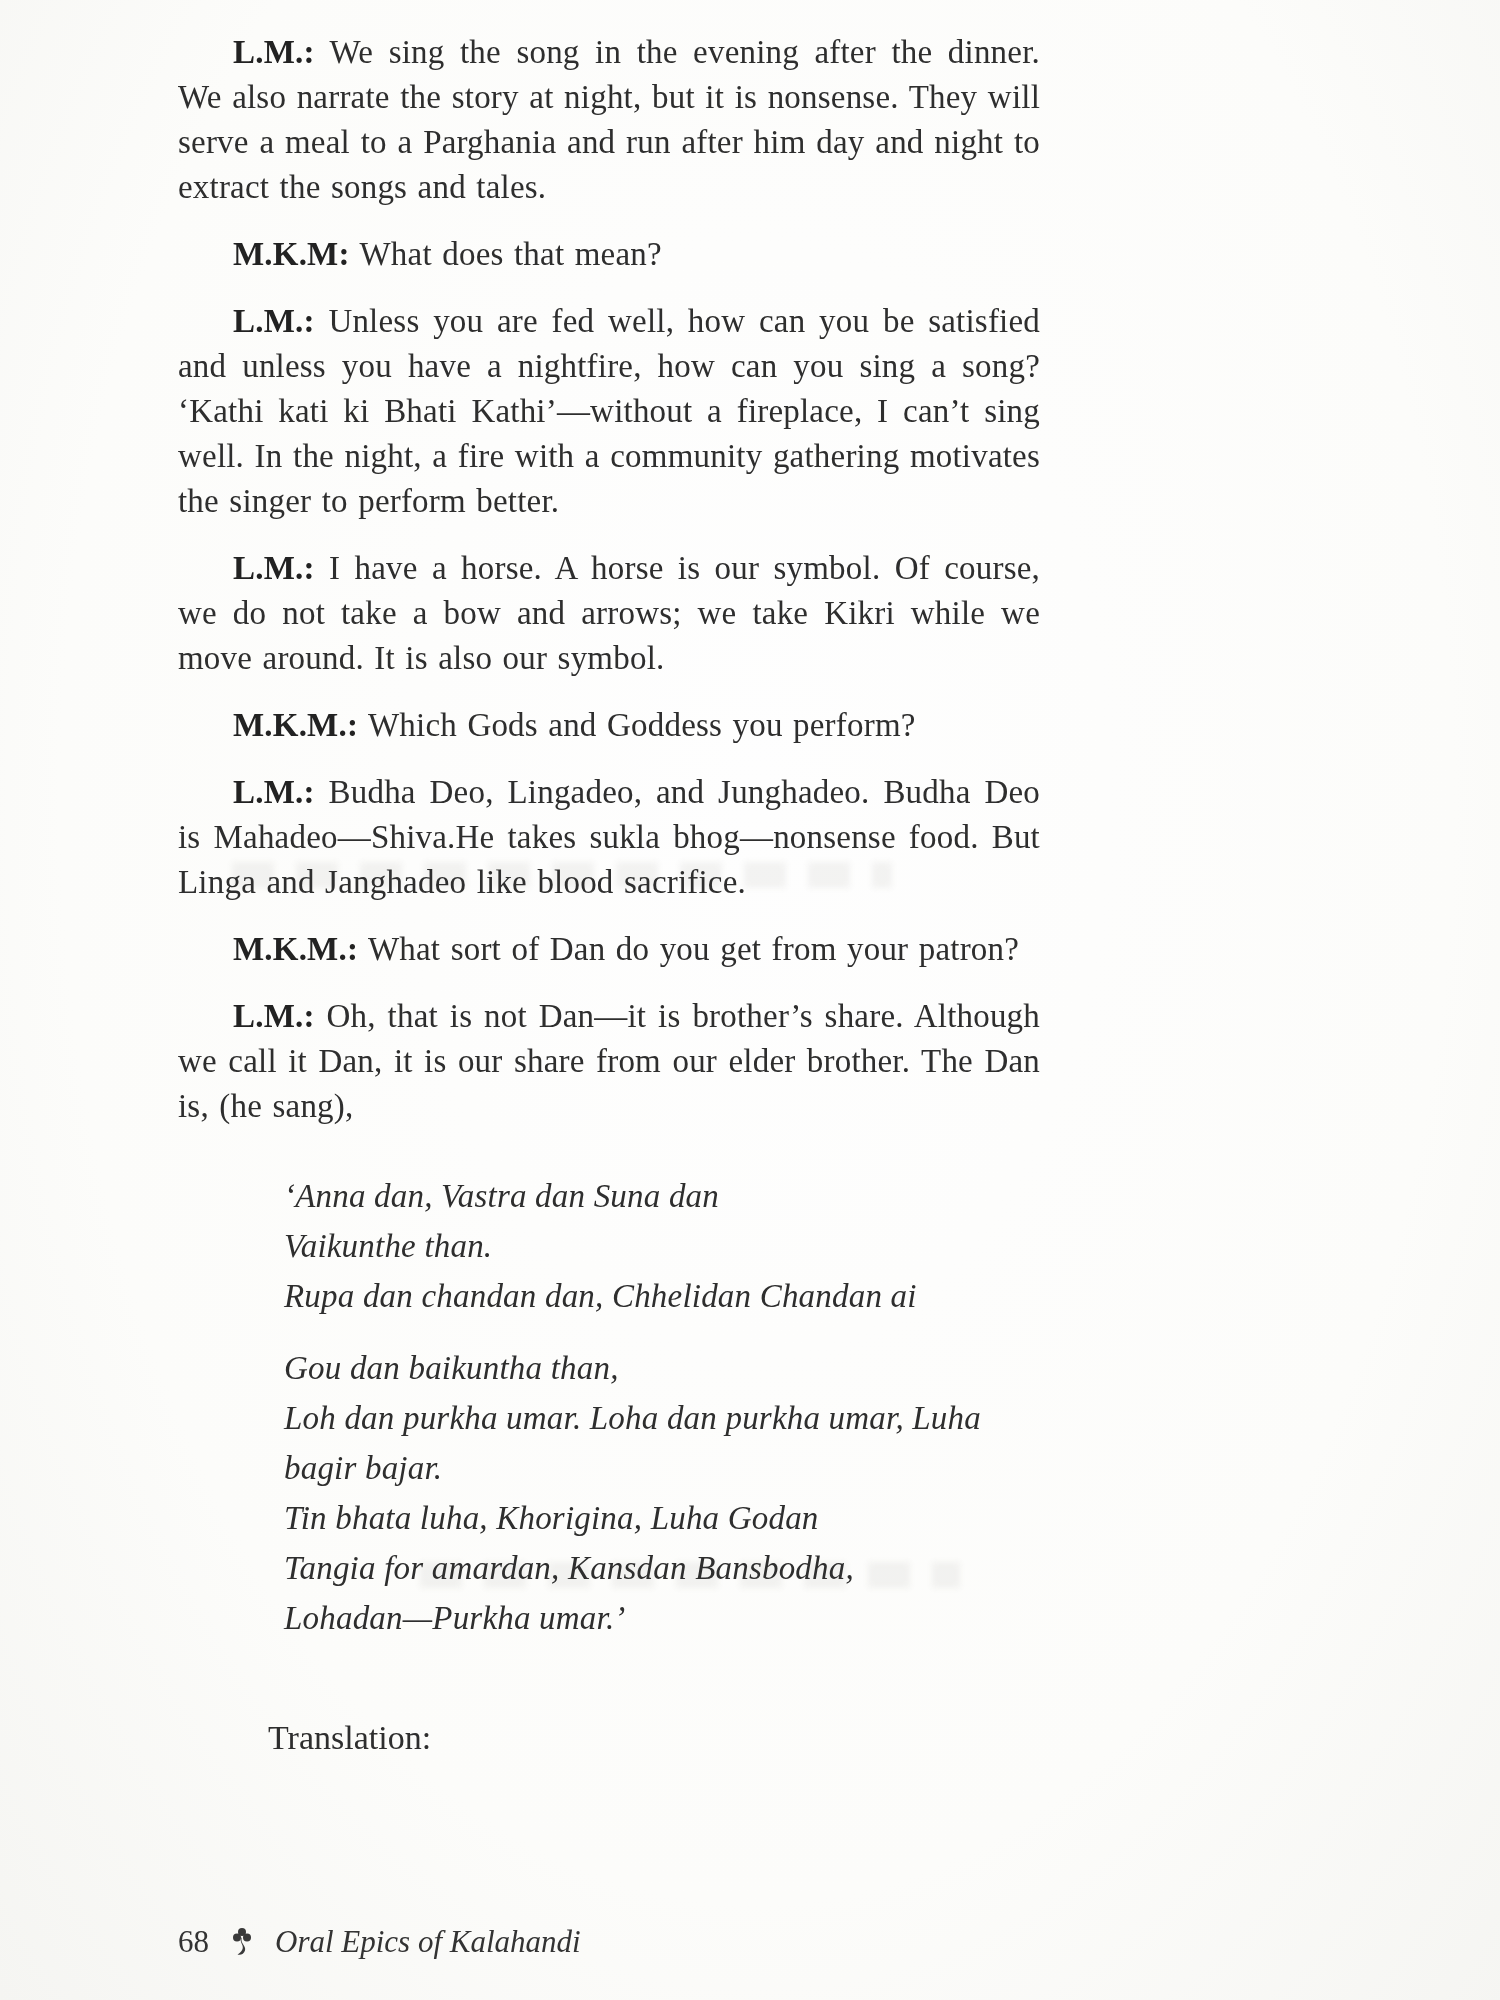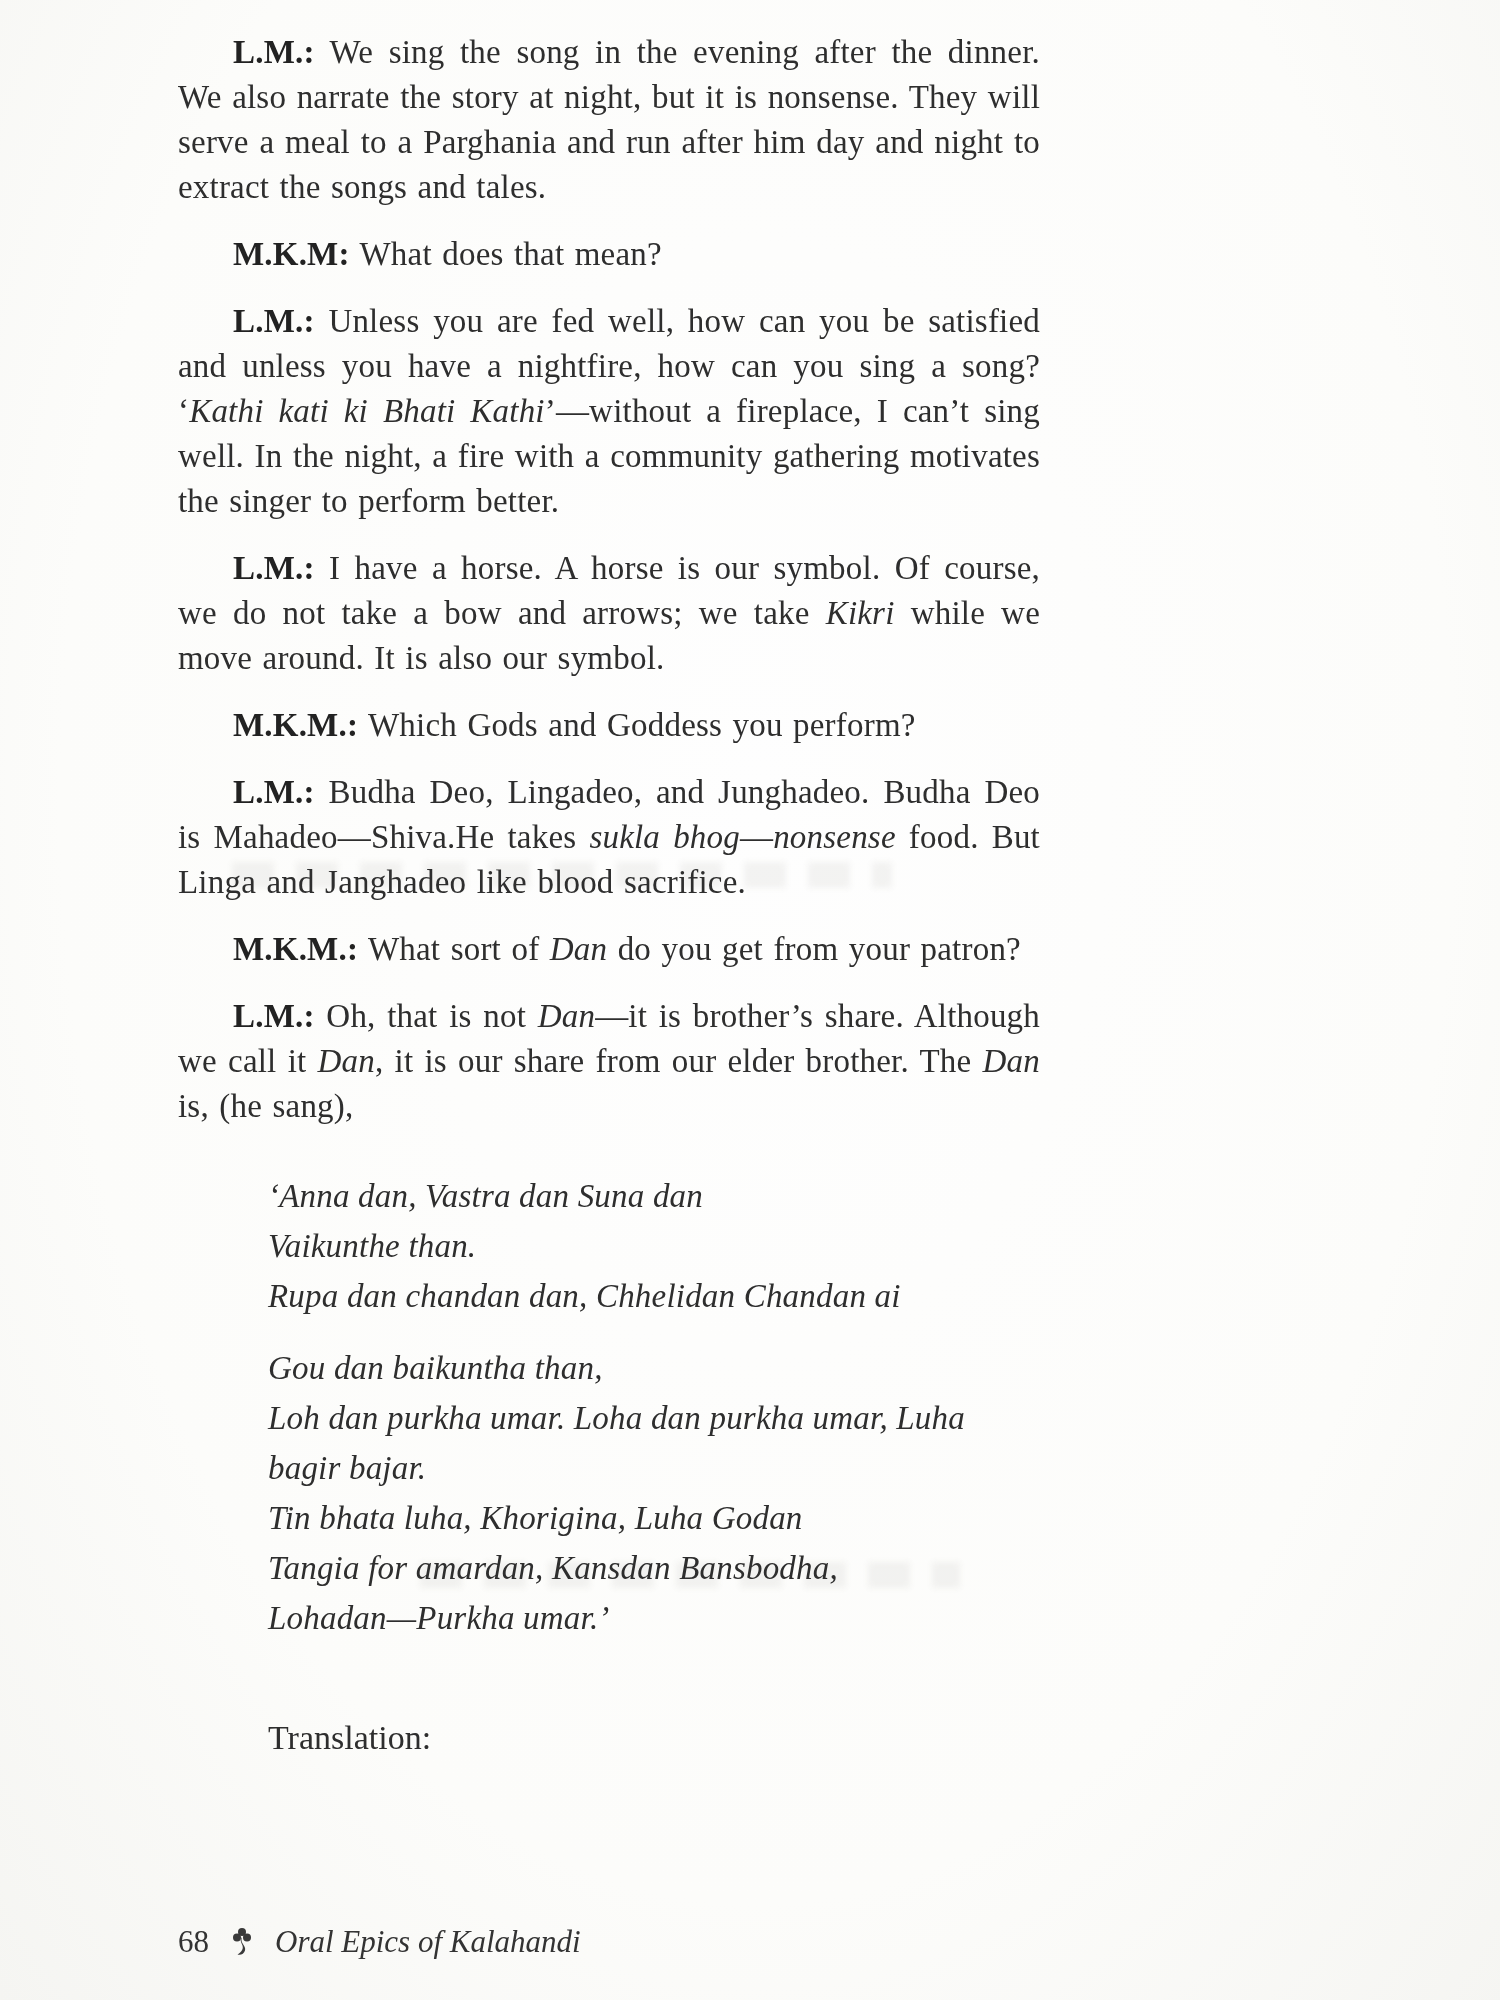--- a/index.html
+++ b/index.html
@@ -21,31 +21,31 @@
   .para{
     margin:0 0 22px 0;
     font-size:33px;
     line-height:45px;
     text-align:justify;
     text-indent:55px;
     letter-spacing:.2px;
     word-spacing:2px;
   }
   .speaker{font-weight:bold;color:#222;}
-  .it{font-style:italic;}
+  .it{}
   .verse-wrap{
     margin-top:42px;
     margin-left:90px;
     width:772px;
     font-style:italic;
     font-size:33px;
     line-height:50px;
     letter-spacing:.2px;
   }
-  .stanza{margin:0 0 22px 0;}
+  .stanza{margin:0 0 22px 16px;}
   .verse-line{white-space:normal;}
   .translation{
     margin-top:76px;
     margin-left:90px;
     font-size:34px;
     font-style:normal;
   }
   .footer{
     position:absolute;
     left:178px;top:1924px;

